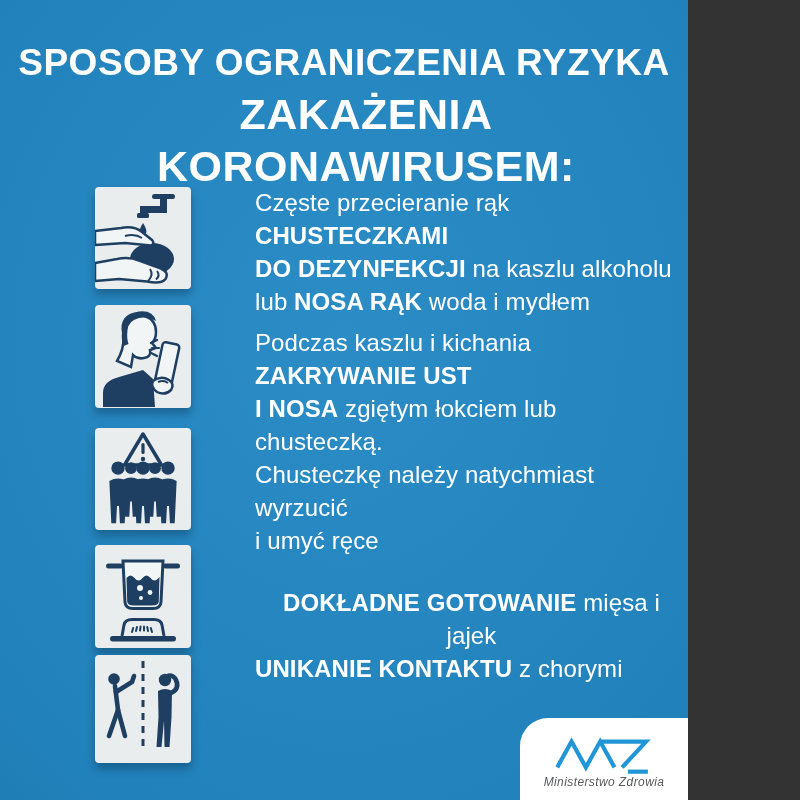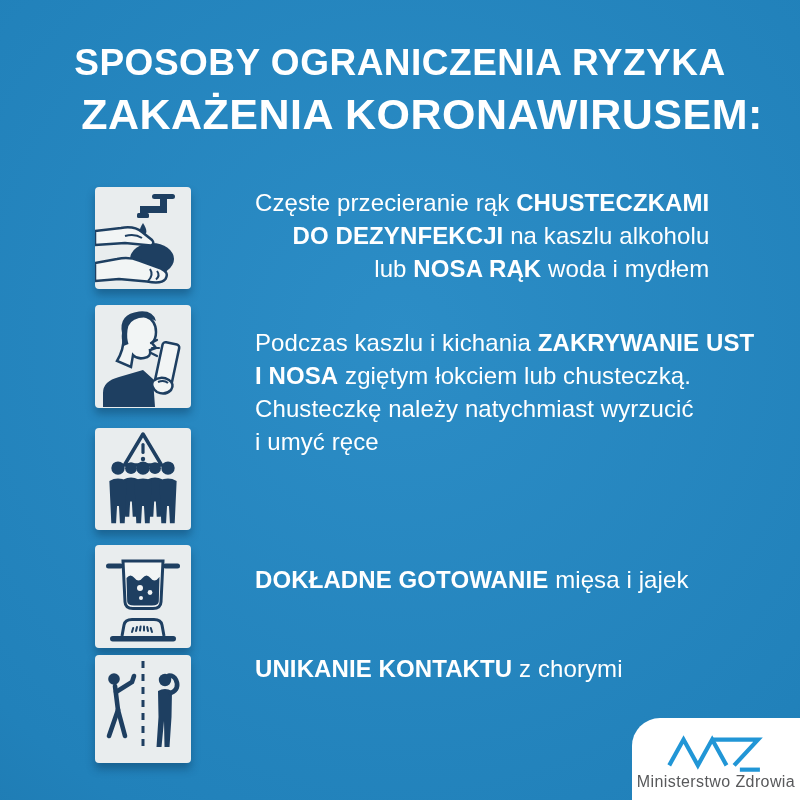--- a/index.html
+++ b/index.html
@@ -3,21 +3,21 @@
 <meta charset="utf-8">
 <style>
   :root{
     --bg:#2181ba; --bg-light:#2c8dc6; --bg-dark:#176899;
     --tile:#e9edee; --navy:#1e3f61; --white:#ffffff;
     --logo-blue:#2196d6; --logo-text:#58595b;
   }
   *{margin:0;padding:0;box-sizing:border-box;}
   body{font-family:"Liberation Sans","DejaVu Sans",sans-serif;background:#333;}
   .stage{
-    position:relative;width:800px;height:800px;overflow:hidden;
+    position:relative;width:688px;height:800px;overflow:hidden;
     background:radial-gradient(130% 130% at 50% 42%, var(--bg-light) 0%, var(--bg) 52%, var(--bg-dark) 100%);
   }
   .header{position:absolute;top:38px;left:0;width:100%;text-align:center;color:var(--white);}
   .header .line1{font-size:37px;font-weight:600;line-height:50px;letter-spacing:.5px;}
   .header .line2{font-size:43px;font-weight:800;line-height:52px;letter-spacing:.5px;padding-left:44px;}
   .tile{
     position:absolute;left:95px;width:96px;background:var(--tile);border-radius:4px;
     box-shadow:0 6px 9px rgba(7,45,76,.38);
   }
   .tile svg{display:block;width:96px;height:102px;}
@@ -25,21 +25,21 @@
     position:absolute;left:255px;color:var(--white);
     font-size:24px;line-height:33px;font-weight:400;letter-spacing:.1px;
   }
   .itext .b{font-weight:800;}
   .logo-card{
     position:absolute;right:0;bottom:0;width:168px;height:82px;
     background:var(--white);border-top-left-radius:28px;
     display:flex;flex-direction:column;align-items:center;justify-content:center;padding-top:4px;
   }
   .logo-card svg{display:block;}
-  .logo-card .mz-label{font-size:16px;color:var(--logo-text);letter-spacing:.4px;margin-top:0;}
+  .logo-card .mz-label{font-size:12px;color:var(--logo-text);letter-spacing:.4px;margin-top:0;font-style:italic;}
   .g-navy{fill:var(--navy);}
   .s-navy{stroke:var(--navy);fill:none;}
   .w{fill:#f2f5f5;stroke:var(--navy);}
 </style>
 </head>
 <body>
 
 <div class="stage">
 
   <div class="header">
@@ -57,21 +57,21 @@
         <path d="M 48,36 C 52.5,43 52.5,47.5 48,47.5 C 43.5,47.5 43.5,43 48,36 Z"></path>
         <ellipse cx="57" cy="72" rx="22" ry="16"></ellipse>
       </g>
       <path class="w" stroke-width="2.5" d="M 0,44 L 26,41 Q 39,38.5 47,45 L 57,53 Q 60,56.5 56,58.5 L 30,56 L 0,58 Z"></path>
       <path class="s-navy" stroke-width="2" d="M 30,49 Q 40,46.5 47,51"></path>
       <path class="w" stroke-width="2.5" d="M 0,76 L 22,72 Q 34,69.5 44,73.5 L 66,81.5 Q 74.5,85.5 70.5,92 Q 66.5,97.5 52,94.5 L 24,92 L 0,94 Z"></path>
       <path class="s-navy" stroke-width="2" d="M 53,94 Q 59,88 55,82"></path>
       <path class="s-navy" stroke-width="2" d="M 61,92.5 Q 65.5,88.5 62,84"></path>
     </svg>
   </div>
-  <div class="itext" style="top:186px;text-align:right;">
+  <div class="itext" style="top:186px;">
       <div><span>Częste przecieranie rąk </span><span class="b">CHUSTECZKAMI</span></div>
       <div><span class="b">DO DEZYNFEKCJI</span><span> na kaszlu alkoholu</span></div>
       <div><span>lub </span><span class="b">NOSA RĄK</span><span> woda i mydłem</span></div>
     </div>
 
   <div class="tile" style="top:305px;height:103px;">
     <svg viewBox="0 0 96 102">
       <path class="g-navy" d="M 8,102 L 8,88 Q 8,76 24,72 L 48,65 L 58,74 L 60,102 Z"></path>
       <path class="w" stroke-width="2.5" d="M 30,18 Q 37,7 50,11 Q 61,15 61,27 Q 61,34 57,38 L 61,43 L 55,45 Q 56.5,52 49,53 Q 42,54.5 38,50 L 36,62 L 22,56 Q 29,44 28.5,33 Q 28,24 30,18 Z"></path>
       <path class="g-navy" d="M 27,28 Q 23.5,9 44,6.5 Q 58,5 61,16 Q 52,11 44,13 Q 33.5,15.5 32.5,25 Q 31.5,33 33.5,39 L 28.5,41 Q 26,34 27,28 Z"></path>
@@ -127,21 +127,21 @@
         <path d="M 37,87 l 1.2,-4"></path>
           <path d="M 41,86 l 1,-4"></path>
           <path d="M 45,85.5 l .6,-4"></path>
         <path d="M 49,85.5 l 0,-4"></path>
           <path d="M 53,86 l -0.8,-4"></path>
           <path d="M 57,87 l -1.2,-4"></path>
       </g>
       <rect class="g-navy" x="15" y="91" width="66" height="5.5" rx="2.75"></rect>
     </svg>
   </div>
-  <div class="itext" style="top:563px;">
+  <div class="itext" style="top:586px;text-align:center;">
       <div><span class="b">DOKŁADNE GOTOWANIE</span><span> mięsa i jajek</span></div>
     </div>
 
   <div class="tile" style="top:655px;height:108px;">
     <svg viewBox="0 0 96 102">
       <line class="s-navy" x1="48" y1="6" x2="48" y2="96" stroke-width="3" stroke-dasharray="7 6"></line>
       <circle class="g-navy" cx="19" cy="24" r="5.8"></circle>
       <g class="s-navy" stroke-width="4.6" stroke-linecap="round">
         <path d="M 20,31 L 23,55"></path>
         <path d="M 21,37 L 37,27 L 39,21"></path>

